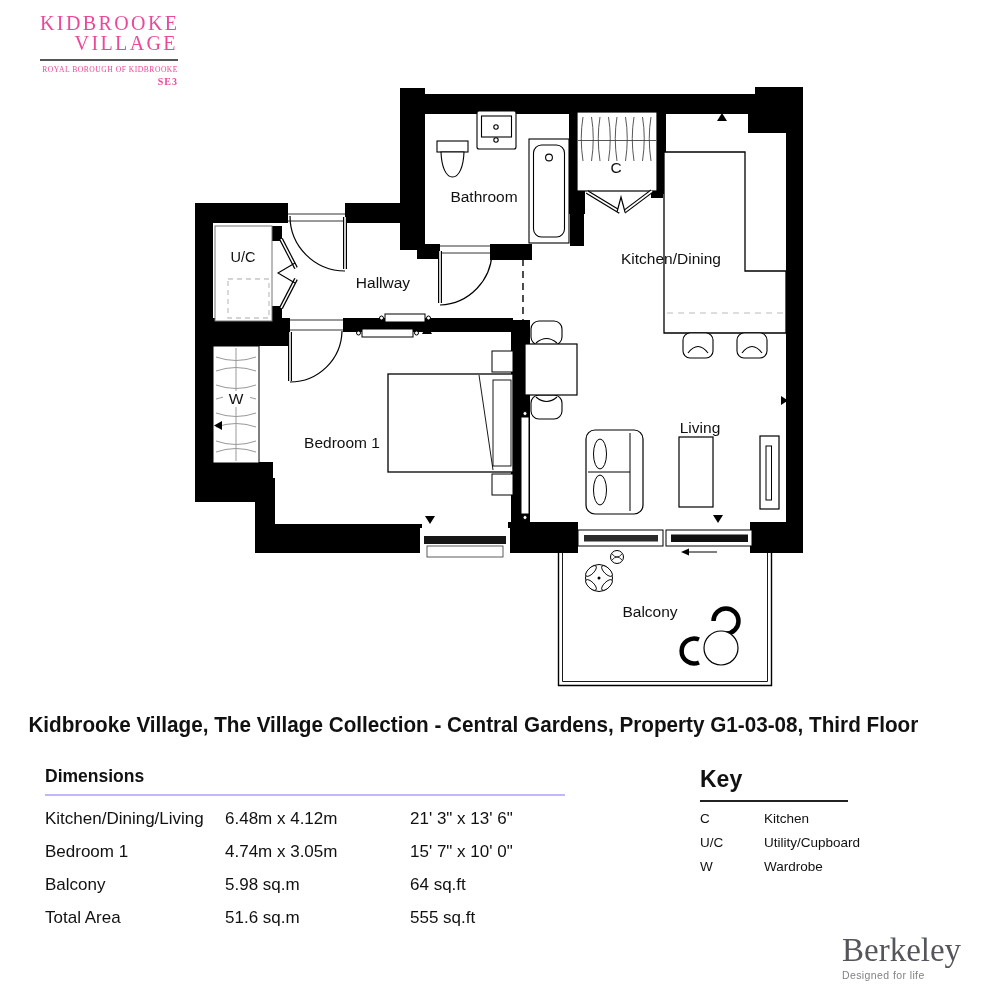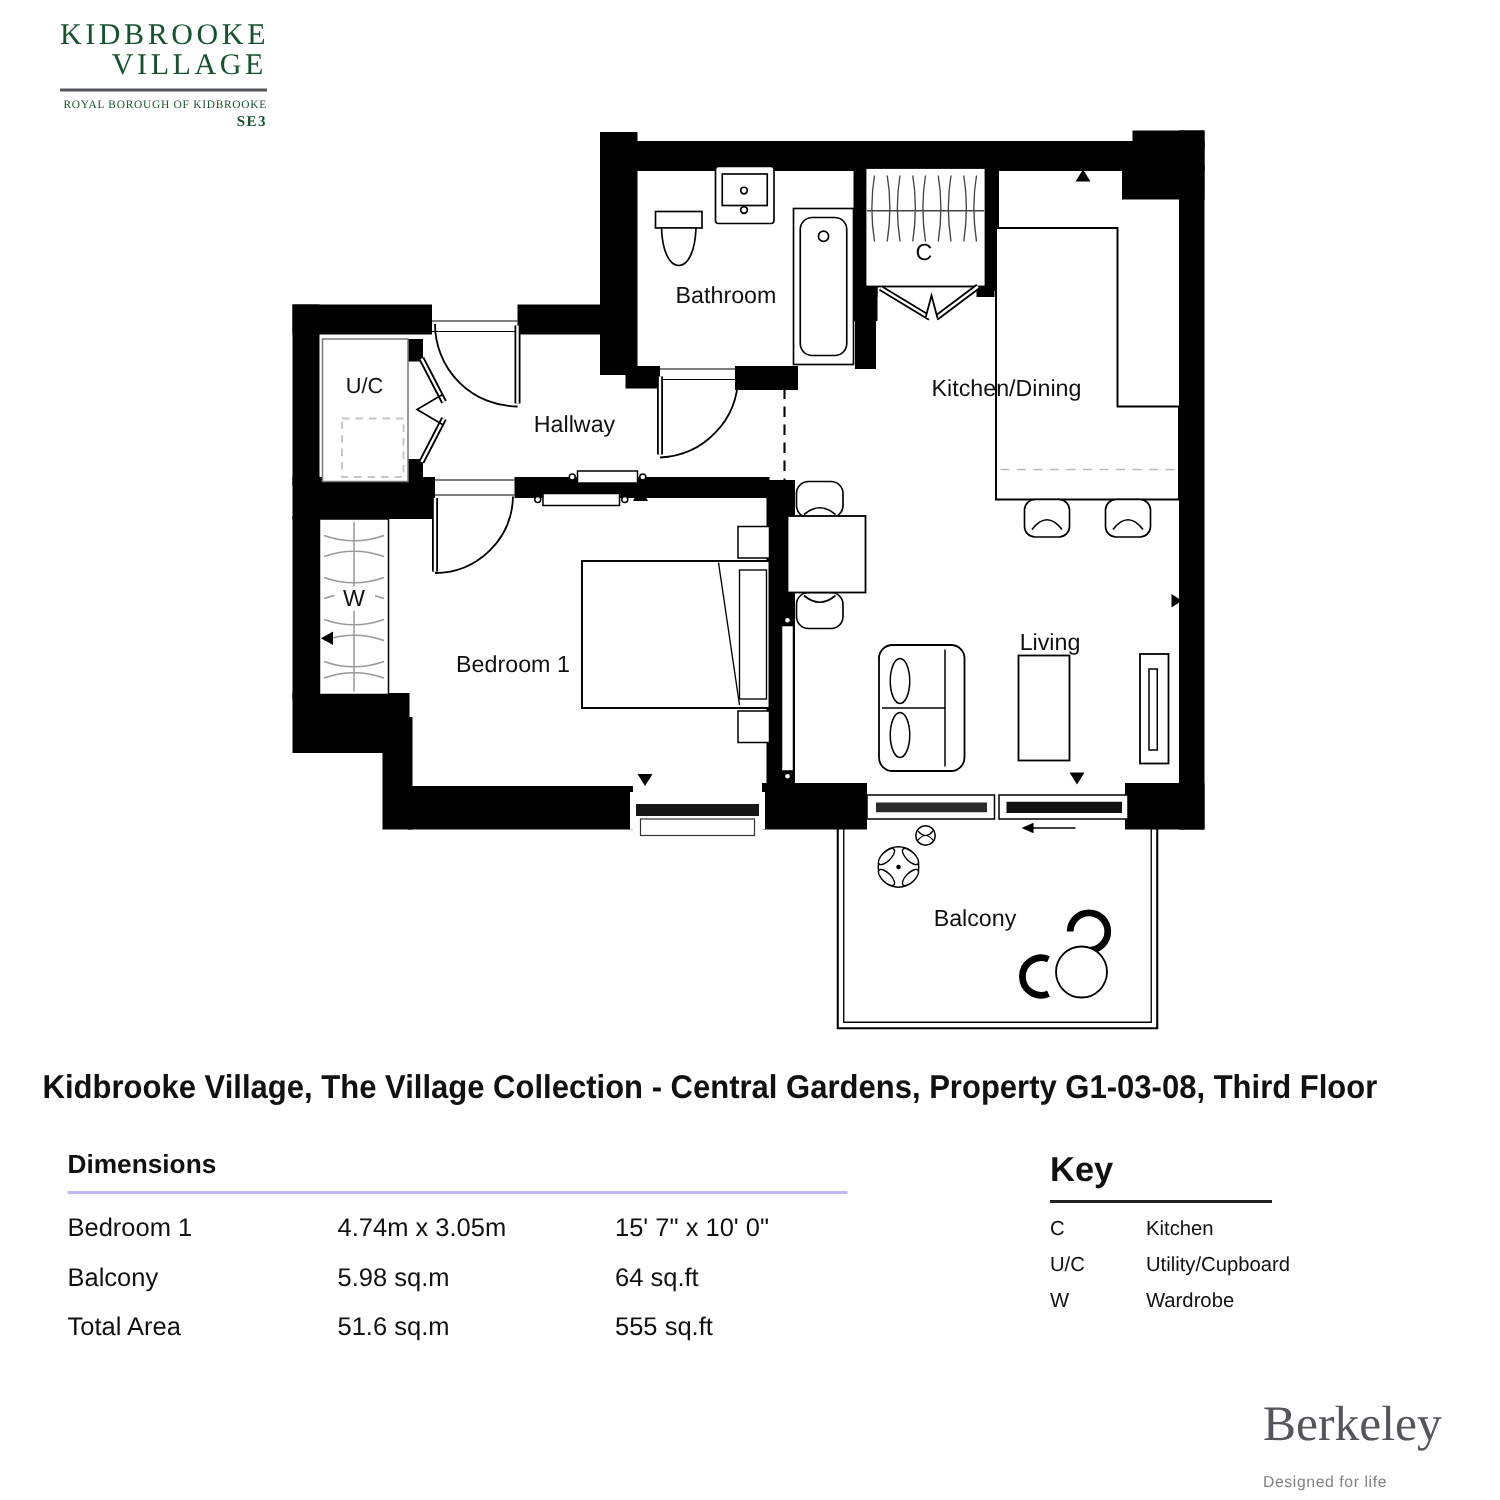--- a/index.html
+++ b/index.html
@@ -1,21 +1,21 @@
 <!DOCTYPE html>
 <html><head>
 <meta charset="utf-8">
 <style>
   html,body{margin:0;padding:0;background:#fff;}
   body{width:1000px;height:1000px;position:relative;overflow:hidden;
        font-family:"Liberation Sans",sans-serif;color:#111;}
 
   
   .logo{position:absolute;left:40px;top:13px;width:138px;text-align:right;
-        color:#14532d;font-family:"Liberation Serif",serif;}
+        color:#ec4899;font-family:"Liberation Serif",serif;}
   .logo .l1,.logo .l2{font-size:20px;letter-spacing:2.4px;line-height:1.02;}
   .logo .rule{border-top:2px solid #54565b;margin-top:5px;}
   .logo .l3{font-size:7.6px;letter-spacing:.5px;margin-top:4px;}
   .logo .l4{font-size:10px;letter-spacing:1px;margin-top:2px;font-weight:bold;}
 
   
   .plan{position:absolute;left:0;top:0;}
   .plan text{font-family:"Liberation Sans",sans-serif;font-size:15.5px;fill:#111;}
   .plan text.small{font-size:14.5px;}
 
@@ -34,21 +34,21 @@
   
   .key{position:absolute;left:700px;top:766px;width:170px;}
   .key .hd{font-size:23px;font-weight:bold;padding-bottom:7px;
            border-bottom:2px solid #222;width:148px;}
   .key .row{display:grid;grid-template-columns:64px 1fr;margin-top:9px;
             font-size:13.5px;}
 
   
   .berk{position:absolute;left:842px;top:934px;color:#54565b;}
   .berk .name{font-family:"Liberation Serif",serif;font-size:33px;line-height:1;}
-  .berk .tag{font-size:10.5px;color:#808285;letter-spacing:.4px;margin-top:15px;}
+  .berk .tag{font-size:10.5px;color:#808285;letter-spacing:.4px;margin-top:2px;}
 </style>
 </head>
 <body>
 
 <div class="logo">
   <div class="l1">KIDBROOKE</div>
   <div class="l2">VILLAGE</div>
   <div class="rule"></div>
   <div class="l3">ROYAL BOROUGH OF KIDBROOKE</div>
   <div class="l4">SE3</div>
@@ -283,20 +283,25 @@
   </g>
 </svg>
 
 <div class="title">
   <span>Kidbrooke Village, The Village Collection - Central Gardens, Property G1-03-08, Third Floor</span>
 </div>
 
 <div class="dims">
   <div class="hd">Dimensions</div>
   <div class="row">
+    <span>Kitchen/Dining/Living</span>
+    <span>6.48m x 4.12m</span>
+    <span>21' 3" x 13' 6"</span>
+  </div>
+  <div class="row">
     <span>Bedroom 1</span>
     <span>4.74m x 3.05m</span>
     <span>15' 7" x 10' 0"</span>
   </div>
   <div class="row">
     <span>Balcony</span>
     <span>5.98 sq.m</span>
     <span>64 sq.ft</span>
   </div>
   <div class="row">

